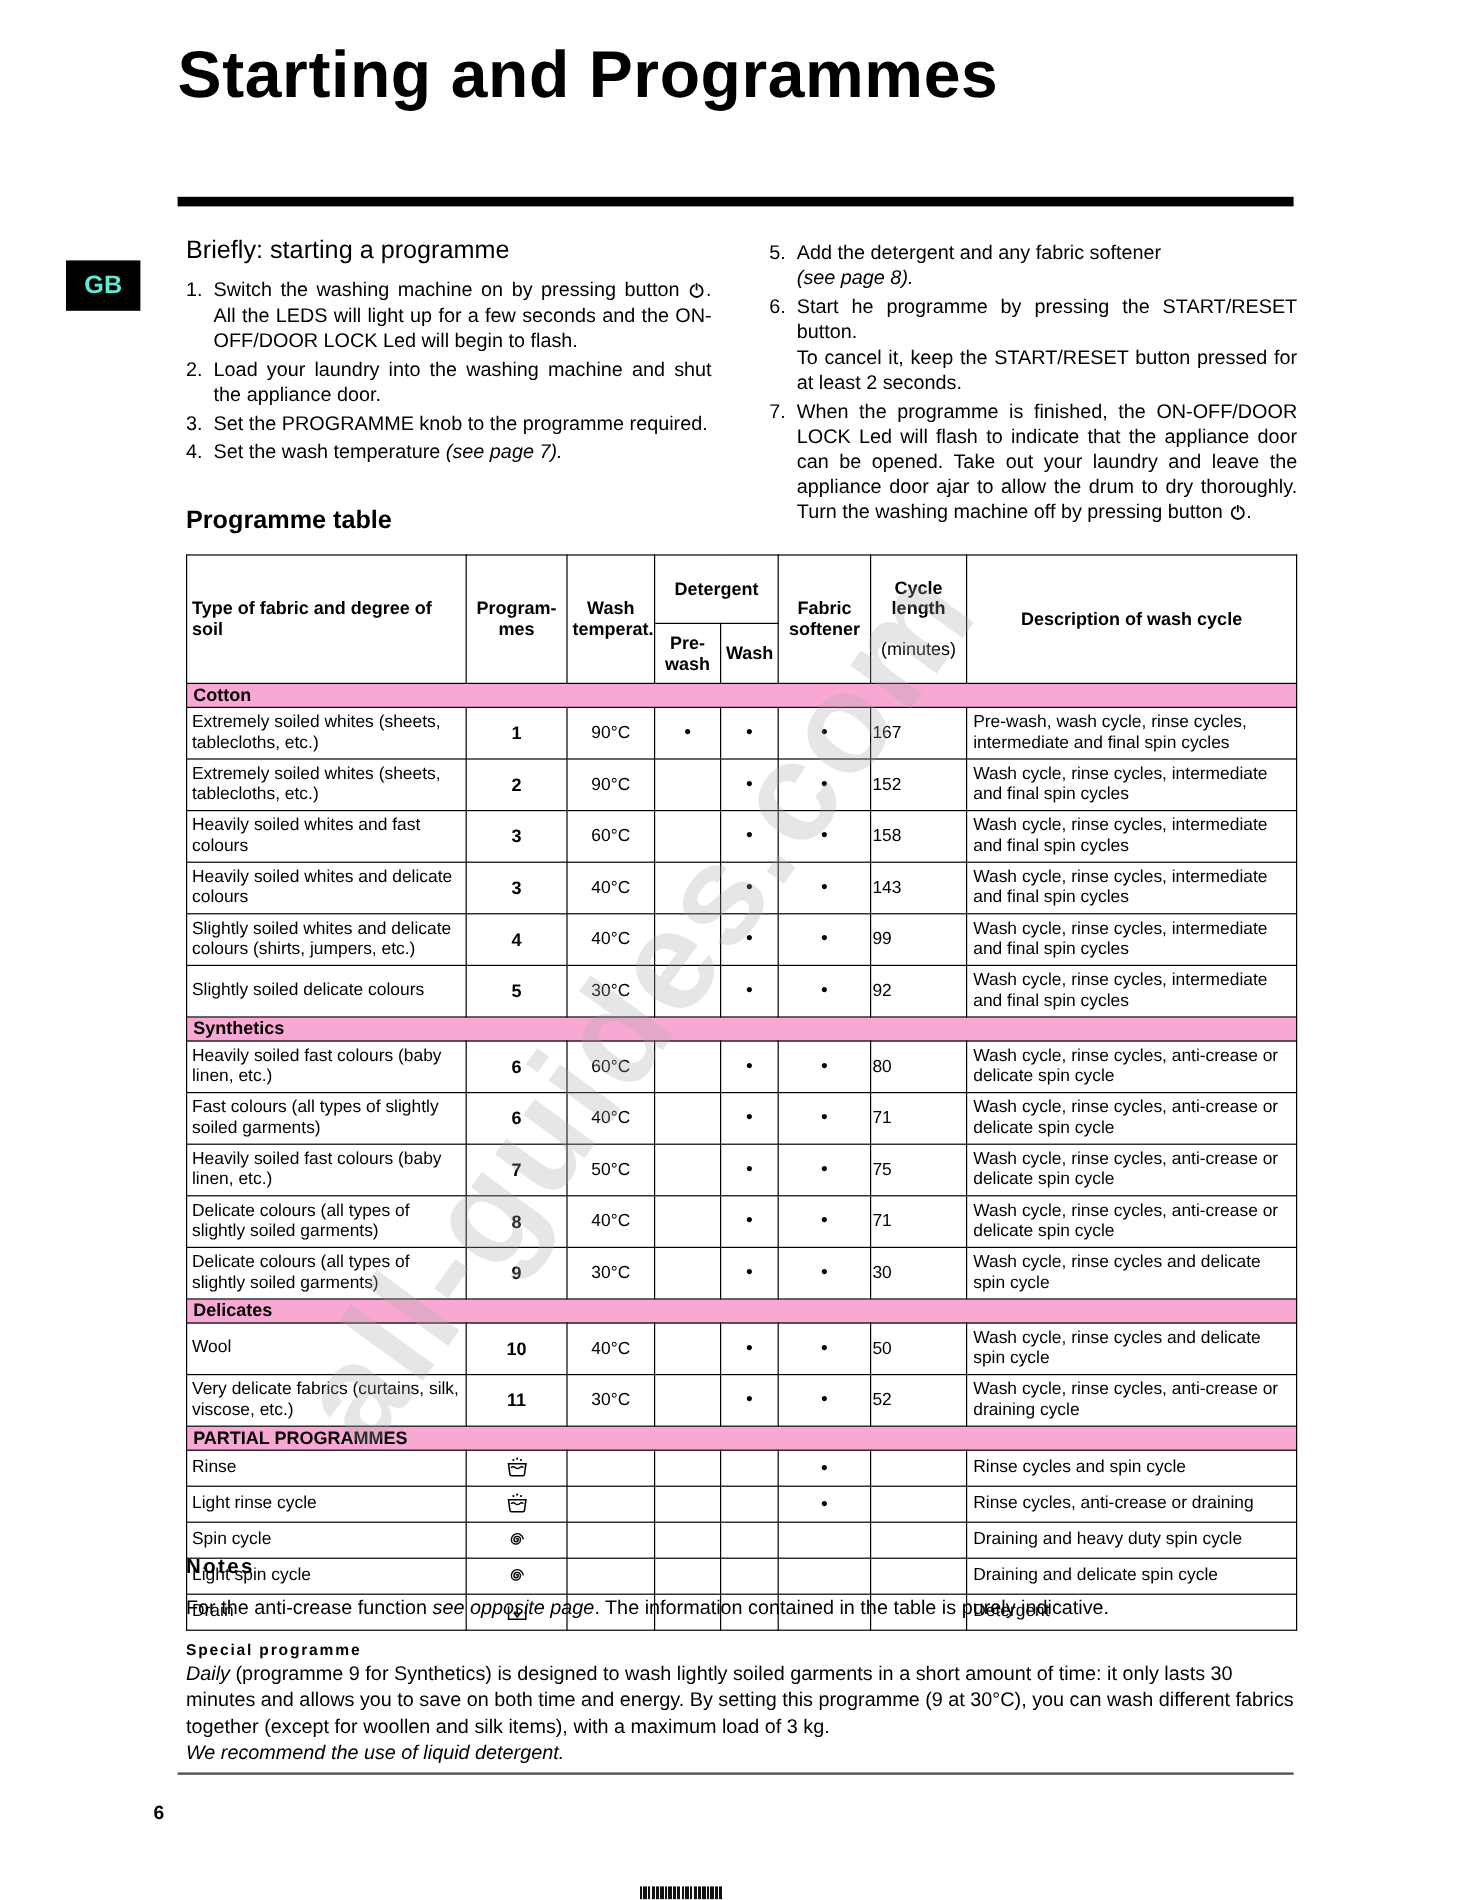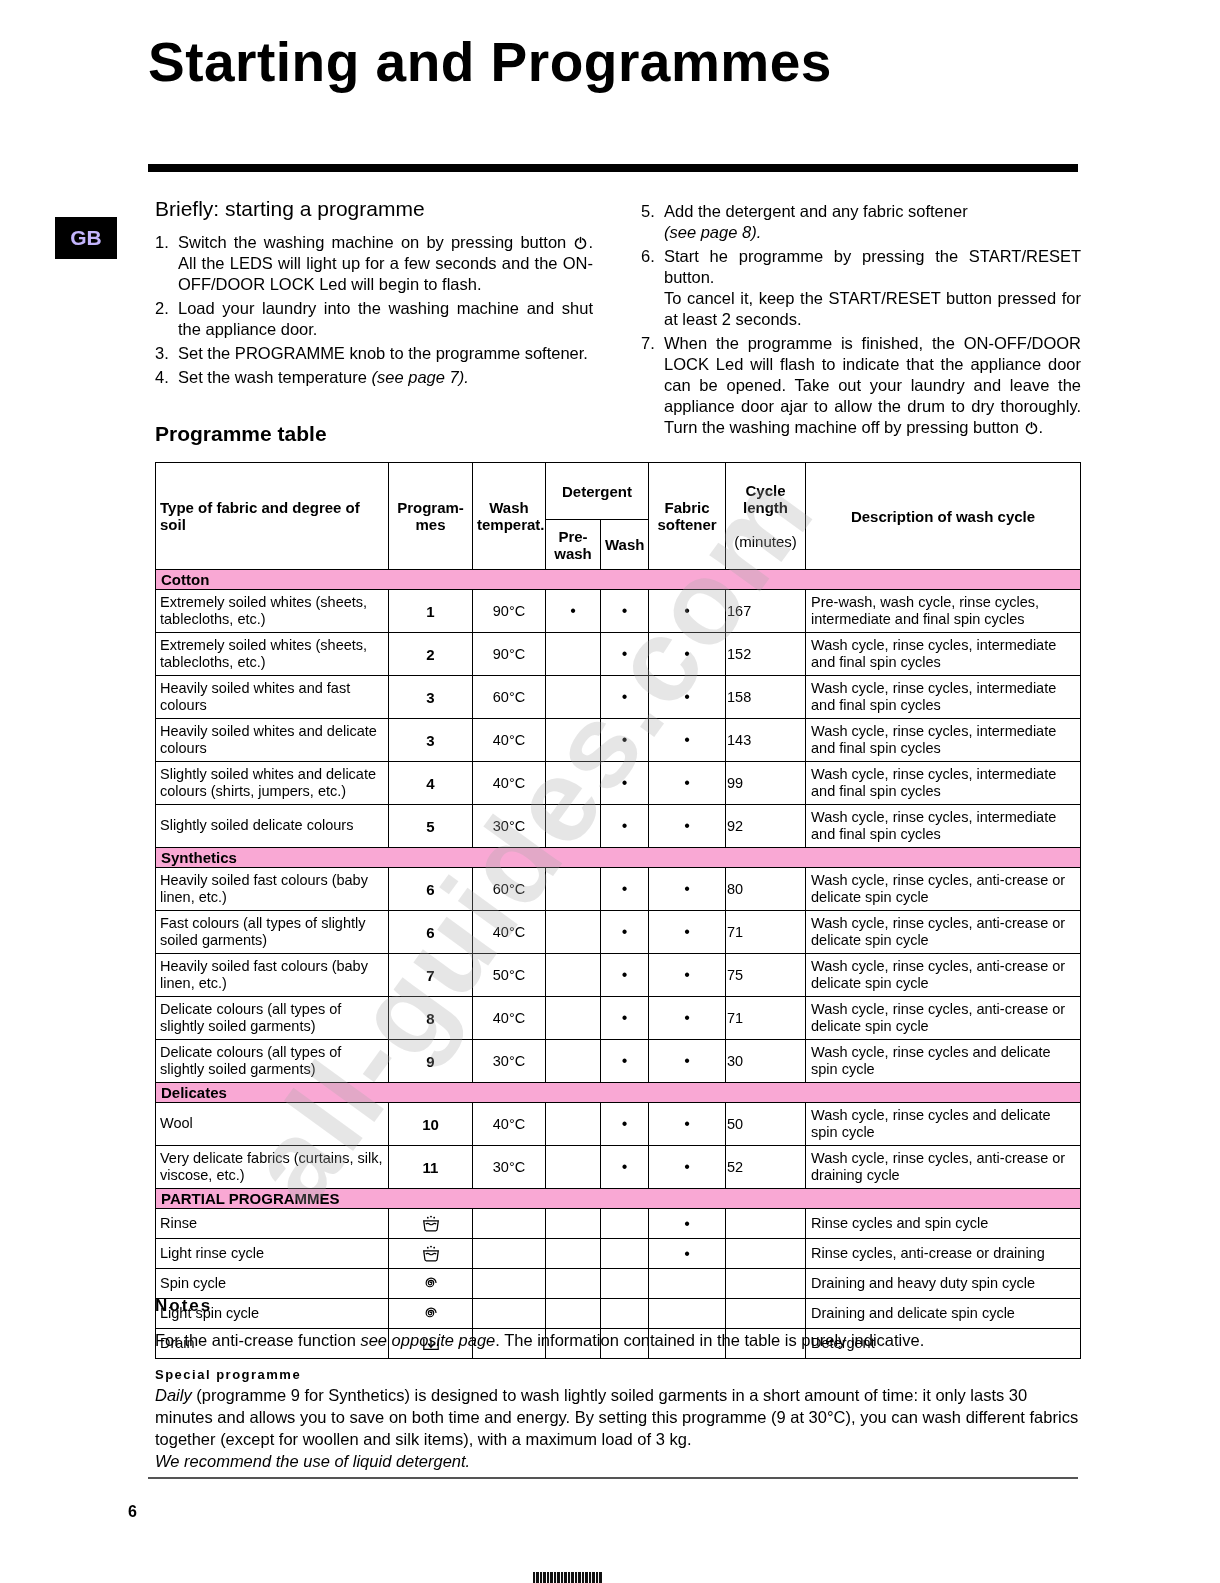--- a/index.html
+++ b/index.html
@@ -14,21 +14,21 @@
     transform:rotate(-54deg); letter-spacing:3px; pointer-events:none; z-index:9;
     white-space:nowrap;
   }
   .page-title {
     position:absolute; left:148px; top:30px; margin:0;
     font-size:55px; font-weight:bold; letter-spacing:0.5px;
   }
   .title-rule { position:absolute; left:148px; top:164px; width:930px; height:8px; background:#000; }
   .gb-badge {
     position:absolute; left:55px; top:217px; width:62px; height:42px; background:#000;
-    color:#c4b5fd; font-weight:bold; font-size:21px; display:flex; align-items:center; justify-content:center;
+    color:#5eead4; font-weight:bold; font-size:21px; display:flex; align-items:center; justify-content:center;
   }
   .col-left  { position:absolute; left:155px; top:197px; width:438px; }
   .col-right { position:absolute; left:641px; top:201px; width:440px; }
   .section-heading { font-size:21px; font-weight:normal; margin:0 0 11px 0; }
   .li-row { display:flex; font-size:16.5px; line-height:1.27; margin-bottom:3px; text-align:justify; }
   .li-num { width:23px; flex:none; }
   .li-text { flex:1; white-space:pre-line; }
   .it { font-style:italic; }
   .icon { display:inline-block; vertical-align:-2px; line-height:0; }
   .icon svg { display:inline-block; }
@@ -94,21 +94,21 @@
                 <line x1="8" y1="0.5" x2="8" y2="8.5" stroke="#fff" stroke-width="3.2"></line>
                 <line x1="8" y1="2" x2="8" y2="8.5" stroke="#000" stroke-width="1.6"></line>
               </svg></span><span>. All the LEDS will light up for a few seconds and the ON-OFF/DOOR LOCK Led will begin to flash.</span></div>
         </div>
         <div class="li-row">
           <span class="li-num">2.</span>
           <div class="li-text"><span>Load your laundry into the washing machine and shut the appliance door.</span></div>
         </div>
         <div class="li-row">
           <span class="li-num">3.</span>
-          <div class="li-text"><span>Set the PROGRAMME knob to the programme softener.</span></div>
+          <div class="li-text"><span>Set the PROGRAMME knob to the programme required.</span></div>
         </div>
         <div class="li-row">
           <span class="li-num">4.</span>
           <div class="li-text"><span>Set the wash temperature </span><span class="it">(see page 7).</span></div>
         </div>
       </div>
   </div>
 
   <div class="col-right">
     <div id="right-list">

